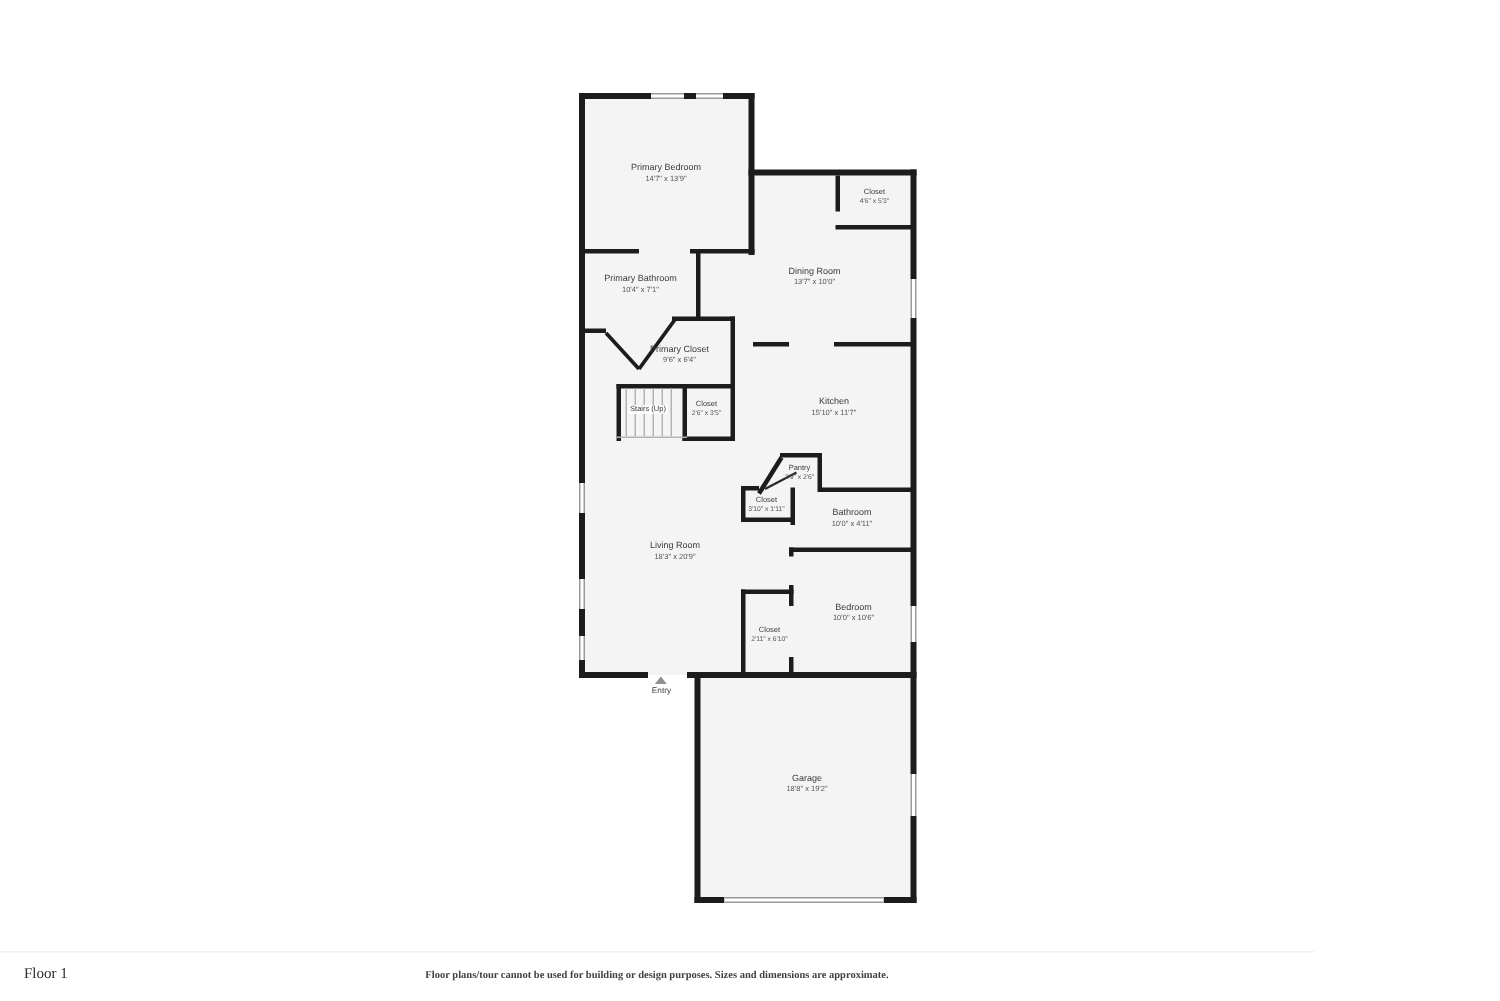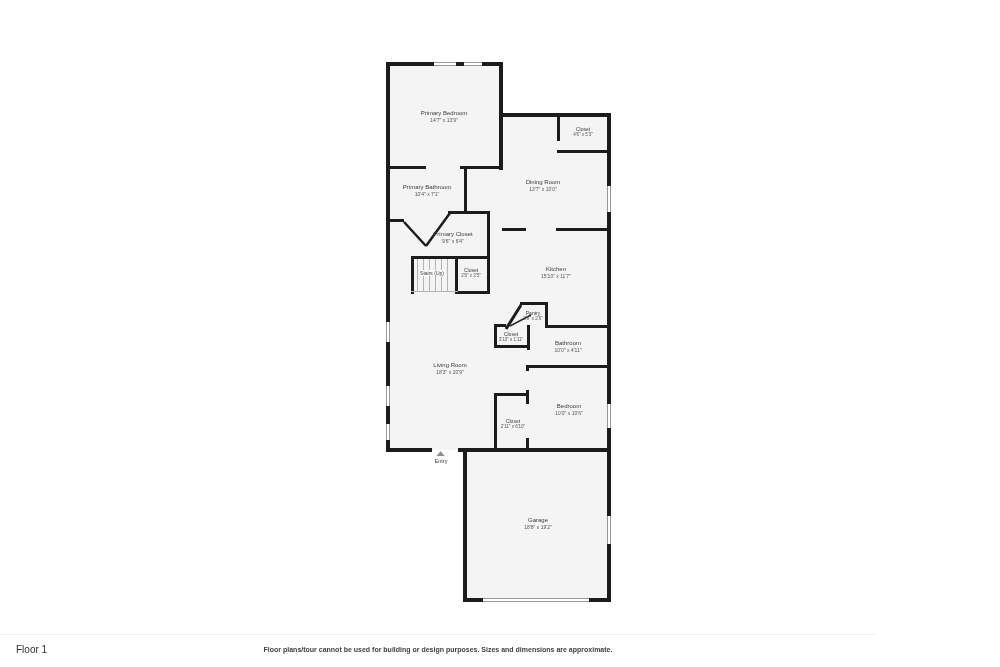--- a/index.html
+++ b/index.html
@@ -17,21 +17,21 @@
   .lbl .nm{font-size:6px;line-height:7px;font-weight:500;}
   .lbl .dm{font-size:5px;line-height:6px;color:#555;}
   .lbl.sm .nm{font-size:5px;line-height:6px;}
   .lbl.sm .dm{font-size:4.5px;line-height:5px;}
   .lbl.chip{background:rgba(255,255,255,.85);padding:0 1px;}
   .entry{position:absolute;left:441px;top:451px;transform:translateX(-50%);
          display:flex;flex-direction:column;align-items:center;}
   .tri{width:0;height:0;border-left:4px solid transparent;border-right:4px solid transparent;
        border-bottom:5px solid #8f8f8f;margin-bottom:2px;}
   .entry .txt{font-size:5.5px;color:#3b3b3b;}
-  .footer{position:absolute;left:0;top:634px;width:876px;height:33px;border-top:1px solid #f0f0f0;}
+  .footer{position:absolute;left:0;top:634px;width:876px;height:33px;border-top:1px solid #f0f0f0;font-family:Liberation Serif, serif;}
   .floor-label{position:absolute;left:16px;top:9px;font-size:10px;color:#2f2f2f;}
   .disclaimer{position:absolute;left:0;top:11px;width:100%;text-align:center;
               font-size:7px;font-weight:bold;color:#404040;}
 </style>
 </head>
 <body>
 
 <div class="stage">
   <div class="plan" id="plan">
       <div class="fill" style="left: 465px; top: 450px; width: 144px; height: 150px;"></div>

